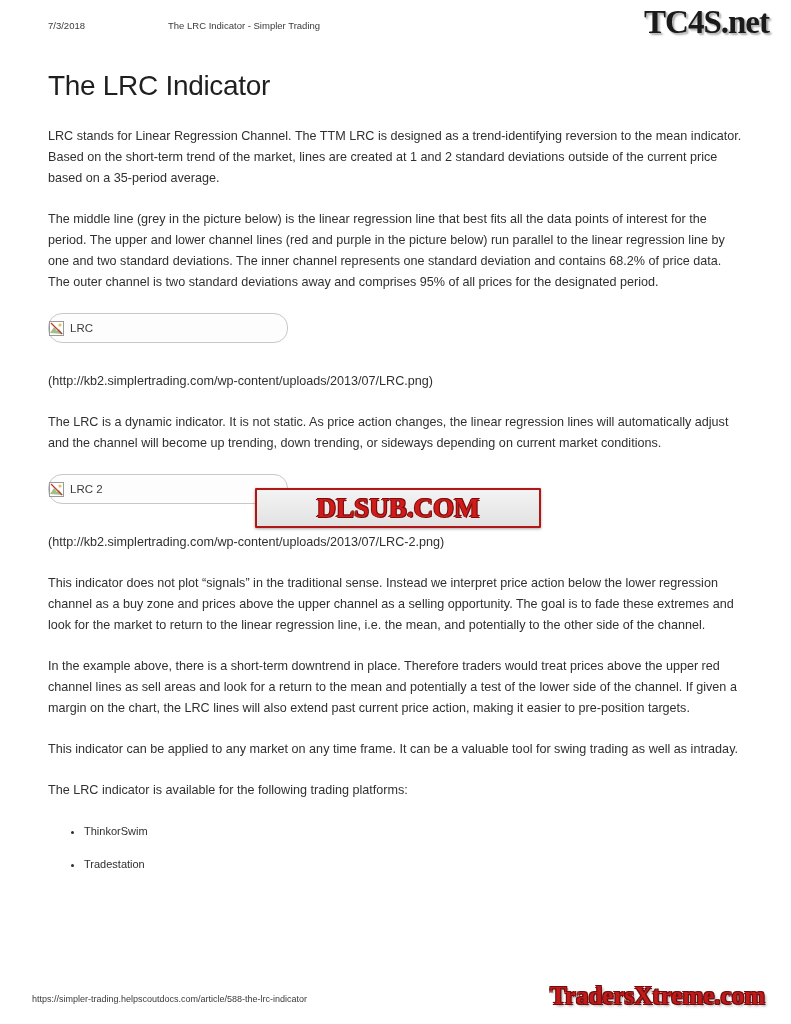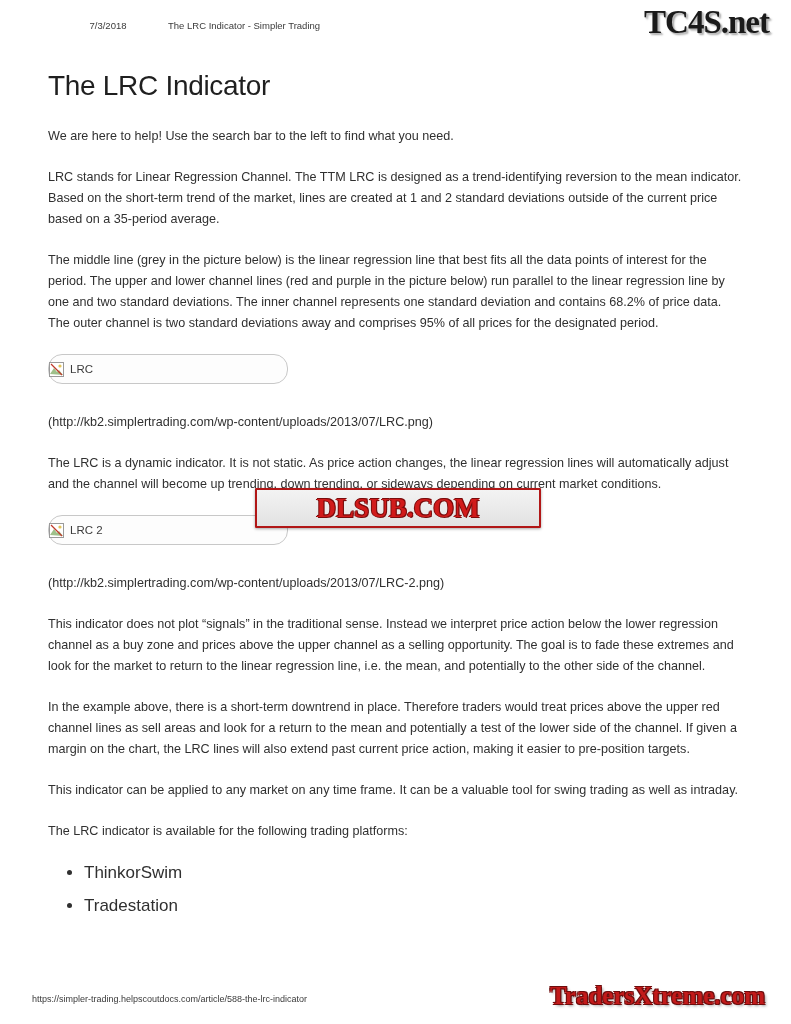--- a/index.html
+++ b/index.html
@@ -26,21 +26,21 @@
   .page-header {
     display: flex;
     align-items: flex-start;
     justify-content: space-between;
     font-size: 9.5px;
     color: #3a3a3a;
     height: 30px;
   }
   .hdr-date {
     width: 120px;
-    text-align: center;
+    text-align: left;
     padding-top: 2px;
   }
   .hdr-title {
     flex: 1;
     padding-top: 2px;
     font-size: 9.5px;
   }
   .hdr-right {
     width: 120px;
   }
@@ -132,21 +132,21 @@
     margin-right: 6px;
     flex: 0 0 auto;
     position: relative;
   }
   .alt-text { font-size: 11.5px; }
   ul.platforms {
     margin: 4px 0 0 0;
     padding-left: 36px;
   }
   ul.platforms li {
-    font-size: 17px;
+    font-size: 11px;
     line-height: 21px;
     margin-bottom: 12px;
     color: #303030;
   }
   .footer-url {
     position: absolute;
     left: 32px;
     bottom: 20px;
     font-size: 9px;
     color: #3a3a3a;
@@ -161,21 +161,20 @@
   <div class="page-header">
     <div class="hdr-date">7/3/2018</div>
     <div class="hdr-title">The LRC Indicator - Simpler Trading</div>
     <div class="hdr-right"></div>
   </div>
 
   <div class="wm-tc4s">TC4S.net</div>
 
   <h1 class="doc-title">The LRC Indicator</h1>
 
-  <p class="para">We are here to help! Use the search bar to the left to find what you need.</p>
   <p class="para">LRC stands for Linear Regression Channel. The TTM LRC is designed as a trend-identifying reversion to the mean indicator. Based on the short-term trend of the market, lines are created at 1 and 2 standard deviations outside of the current price based on a 35-period average.</p>
   <p class="para">The middle line (grey in the picture below) is the linear regression line that best fits all the data points of interest for the period. The upper and lower channel lines (red and purple in the picture below) run parallel to the linear regression line by one and two standard deviations. The inner channel represents one standard deviation and contains 68.2% of price data. The outer channel is two standard deviations away and comprises 95% of all prices for the designated period.</p>
 
   <div class="broken-img">
     <span class="broken-icon">
       <svg width="15" height="15" viewBox="0 0 15 15" xmlns="http://www.w3.org/2000/svg">
         <rect x="0.5" y="0.5" width="14" height="14" fill="#ffffff" stroke="#9a9a9a"></rect>
         <path d="M1 12 L5 6 L8 10 L10 8 L14 13 Z" fill="#9fc08a"></path>
         <circle cx="11" cy="4" r="1.6" fill="#e2c35a"></circle>
         <path d="M2 2 L13 13" stroke="#c0392b" stroke-width="1.2"></path>

